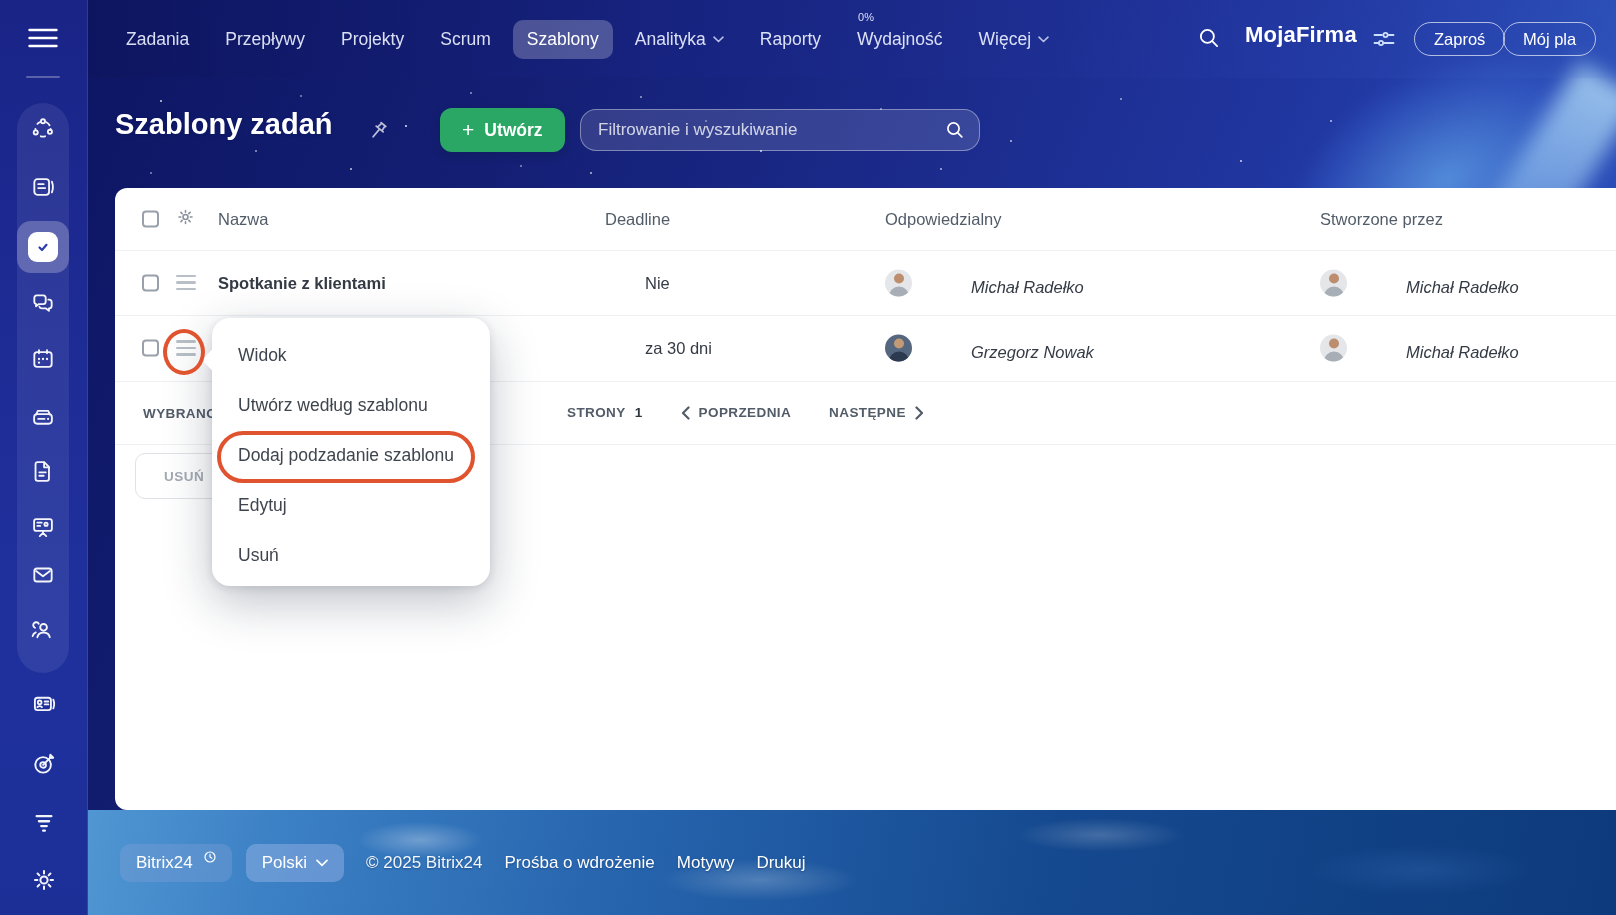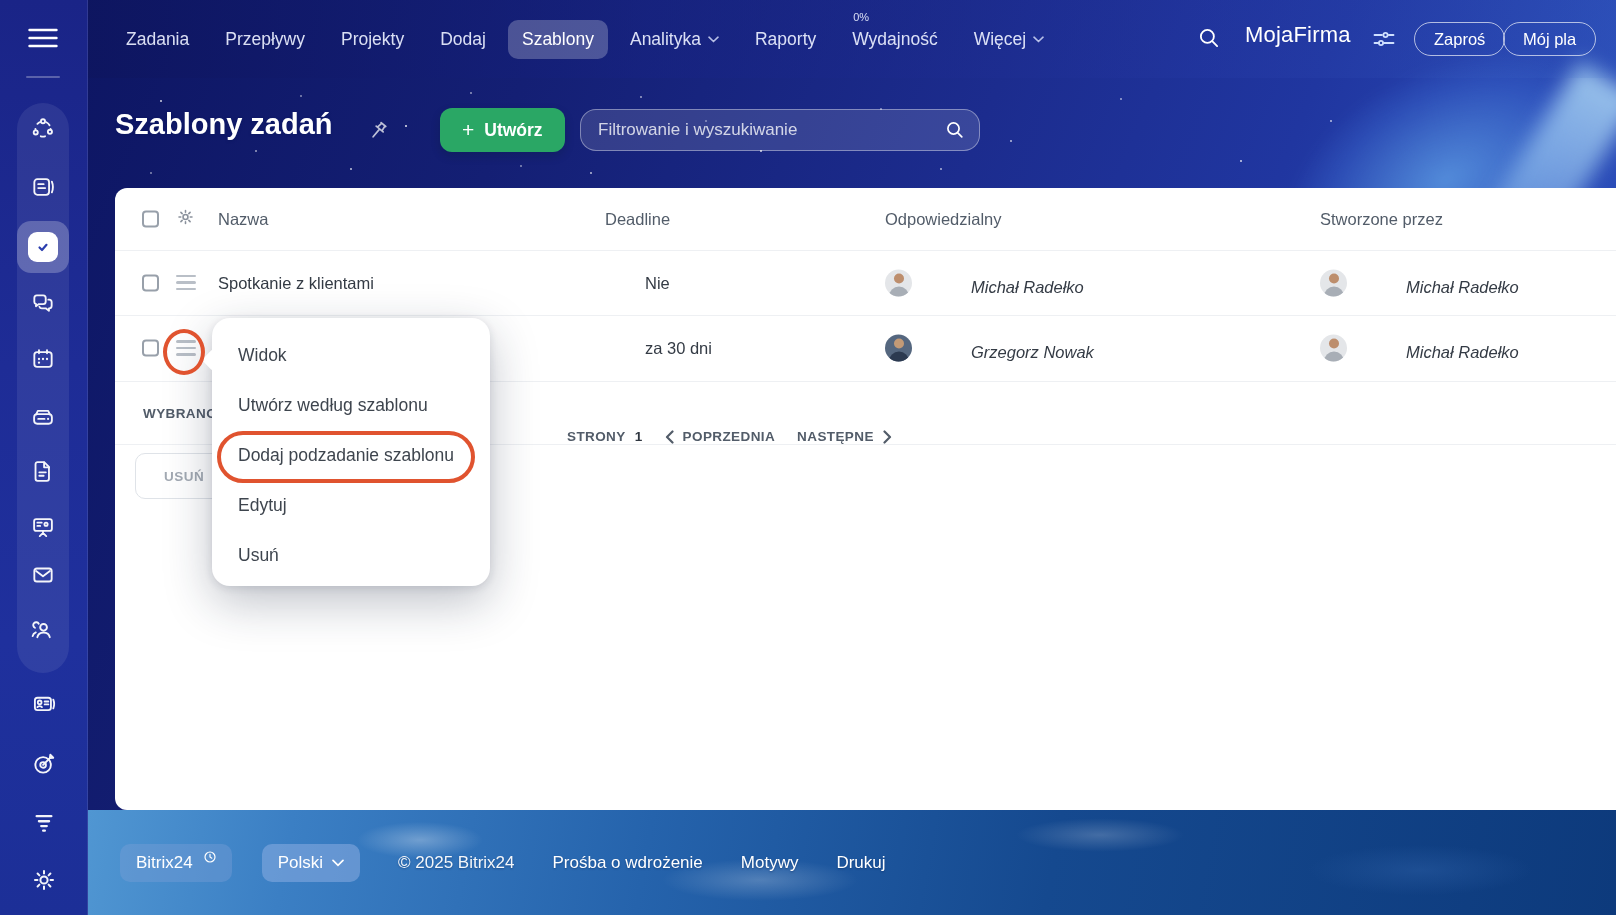--- a/index.html
+++ b/index.html
@@ -38,21 +38,21 @@
   
   .topbar { position:absolute; left:0; top:0; right:0; height:78px; z-index:3;
             background:linear-gradient(90deg, rgba(13,20,92,.85) 0%, rgba(23,35,130,.55) 40%, rgba(40,60,170,.25) 75%, rgba(70,120,210,.15) 100%); }
   .nav { position:absolute; left:112px; top:0; height:78px; display:flex; align-items:center; gap:8px; }
   .nav-item { color:rgba(235,240,255,.92); font-size:17.5px; padding:9px 14px; border-radius:10px;
               cursor:pointer; white-space:nowrap; display:flex; align-items:center; gap:7px; position:relative; }
   .nav-item.active { background:rgba(255,255,255,.24); color:#fff; }
   .nav-badge { position:absolute; top:-9px; left:15px; font-size:11px; color:rgba(235,240,255,.9); }
   .chev { opacity:.8; }
   .top-right-search { position:absolute; left:1196px; top:25px; cursor:pointer; }
-  .brand { position:absolute; left:1245px; top:22px; color:#fff; font-size:22px; font-weight:400; cursor:pointer; letter-spacing:.2px; }
+  .brand { position:absolute; left:1245px; top:22px; color:#fff; font-size:22px; font-weight:700; cursor:pointer; letter-spacing:.2px; }
   .sliders { position:absolute; left:1372px; top:28px; cursor:pointer; }
   .pill-btn { position:absolute; top:22px; height:34px; display:flex; align-items:center; padding:0 19px;
               border:1px solid rgba(255,255,255,.65); border-radius:17px; color:#fff; font-size:16.5px; cursor:pointer; white-space:nowrap; }
   .pill-invite { left:1414px; }
   .pill-plan { left:1503px; }
 
   
   .sidebar { position:absolute; left:0; top:0; bottom:0; width:88px; z-index:4;
              background:linear-gradient(180deg,#1a2487 0%, #1e2c96 40%, #1f309d 70%, #1c2f97 100%);
              border-right:1px solid rgba(255,255,255,.10); }
@@ -77,54 +77,54 @@
   .filterbox input::placeholder { color:rgba(255,255,255,.78); }
   .filterbox .mag { position:absolute; right:13px; top:9px; pointer-events:none; }
 
   
   .card { position:absolute; left:115px; top:188px; right:0; bottom:105px; background:#fff;
           border-radius:12px 0 0 12px; z-index:1; }
   .hline { position:absolute; left:0; right:0; height:1px; background:#eef0f3; }
   .grid-row { position:absolute; left:0; right:0; }
   .cell { position:absolute; top:50%; transform:translateY(-50%); white-space:nowrap; }
   .colhead { color:#525c69; font-size:16.5px; }
-  .cname { color:#343b45; font-size:16.5px; cursor:pointer; }
+  .cname { color:#343b45; font-size:16.5px; cursor:pointer;font-weight:bold; }
   .cval { color:#343b45; font-size:16.5px;margin-left:40px; }
   .chk { width:17px; height:17px; border:2px solid #98a0aa; border-radius:4px; background:#fff; cursor:pointer; }
   .burger { display:flex; flex-direction:column; gap:4px; cursor:pointer; }
   .burger span { width:20px; height:2.6px; background:#b9bfc7; border-radius:2px; }
   .persona { display:flex; align-items:flex-end; gap:19px;font-style:italic; }
   .avatar { width:27px; height:27px; border-radius:50%; position:relative; overflow:hidden; background:#e4e6e9; flex:none; }
   .avatar .head { position:absolute; left:50%; top:4px; transform:translateX(-50%); width:10px; height:10px; border-radius:50%; background:#bd8e6d; }
   .avatar .torso { position:absolute; left:50%; bottom:-3px; transform:translateX(-50%); width:20px; height:13px; border-radius:10px 10px 0 0; background:#a8aeb6; }
   .avatar.dark { background:#55677f; }
   .avatar.dark .head { background:#c39a76; }
   .avatar.dark .torso { background:#2c3a50; }
 
   
   .selbar { position:absolute; left:0; right:0; top:193px; height:63px; }
   .sel-label { position:absolute; left:28px; top:50%; transform:translateY(-50%); color:#525c69; font-size:13.5px; font-weight:700; letter-spacing:.4px; }
-  .pager { position:absolute; left:452px; top:0; height:100%; display:flex; align-items:flex-end; gap:22px; }
+  .pager { position:absolute; left:452px; top:0; height:100%; display:flex; align-items:center; gap:38px; }
   .pager .grp { display:flex; align-items:center; gap:9px; color:#525c69; font-size:13.5px; font-weight:700; letter-spacing:.4px; cursor:pointer; }
   .pager .num { color:#2f3640; }
   .usun-btn { position:absolute; left:20px; top:265px; width:160px; height:46px; border:1px solid #dfe3e8; border-radius:10px;
               background:#fff; color:#a2a9b2; font-size:13.5px; font-weight:700; letter-spacing:.5px; cursor:pointer; font-family:inherit; text-align:left; padding-left:28px; }
 
   
   .ctx { position:absolute; left:212px; top:318px; width:278px; height:268px; background:#fff; border-radius:18px;
          box-shadow:0 16px 48px rgba(25,35,60,.28), 0 2px 8px rgba(25,35,60,.12); z-index:6; padding:12px 0; }
   .ctx::before { content:""; position:absolute; left:-7px; top:34px; width:16px; height:16px; background:#fff; transform:rotate(45deg); border-radius:3px; }
   .ctx-item { height:50px; display:flex; align-items:center; padding-left:26px; font-size:17.5px; color:#3e454e; cursor:pointer; position:relative; z-index:2; }
   .ctx-hl { position:absolute; left:5px; top:113px; width:258px; height:52px; border:4px solid #e0532f; border-radius:26px; z-index:1; }
 
   
   .ring { position:absolute; left:163px; top:329px; width:42px; height:46px; border:4px solid #e0532f; border-radius:50%; z-index:6; }
 
   
-  .footer { position:absolute; left:120px; top:843px; height:40px; display:flex; align-items:center; gap:16px; z-index:3; color:#fff; }
+  .footer { position:absolute; left:120px; top:843px; height:40px; display:flex; align-items:center; z-index:3; color:#fff; }
   .f-pill { height:38px; display:flex; align-items:center; padding:0 16px; border-radius:10px; font-size:17px; cursor:pointer; gap:9px; white-space:nowrap; }
   .f-brand { background:rgba(125,160,215,.38); }
   .f-lang { background:rgba(150,180,230,.48); margin-left:14px; }
   .f-sup { margin-left:2px; margin-top:-10px; }
   .f-copy { margin-left:22px; font-size:17px; color:rgba(255,255,255,.95); text-shadow:0 1px 2px rgba(0,30,80,.4); }
   .f-link { margin-left:22px; font-size:17px; color:#fff; cursor:pointer; text-shadow:0 1px 2px rgba(0,30,80,.4); white-space:nowrap; }
 </style>
 </head>
 <body>
 
@@ -142,21 +142,21 @@
       <div class="nav-item">
           <span>Zadania</span>
         </div>
       <div class="nav-item">
           <span>Przepływy</span>
         </div>
       <div class="nav-item">
           <span>Projekty</span>
         </div>
       <div class="nav-item">
-          <span>Dodaj</span>
+          <span>Scrum</span>
         </div>
       <div class="nav-item active">
           <span>Szablony</span>
         </div>
       <div class="nav-item">
         <span>Analityka</span>
         <svg class="chev" width="11" height="7" viewBox="0 0 11 7">
             <path d="M1 1.2l4.5 4.3L10 1.2" fill="none" stroke="#dfe6ff" stroke-width="1.6" stroke-linecap="round"></path>
           </svg>
       </div>

